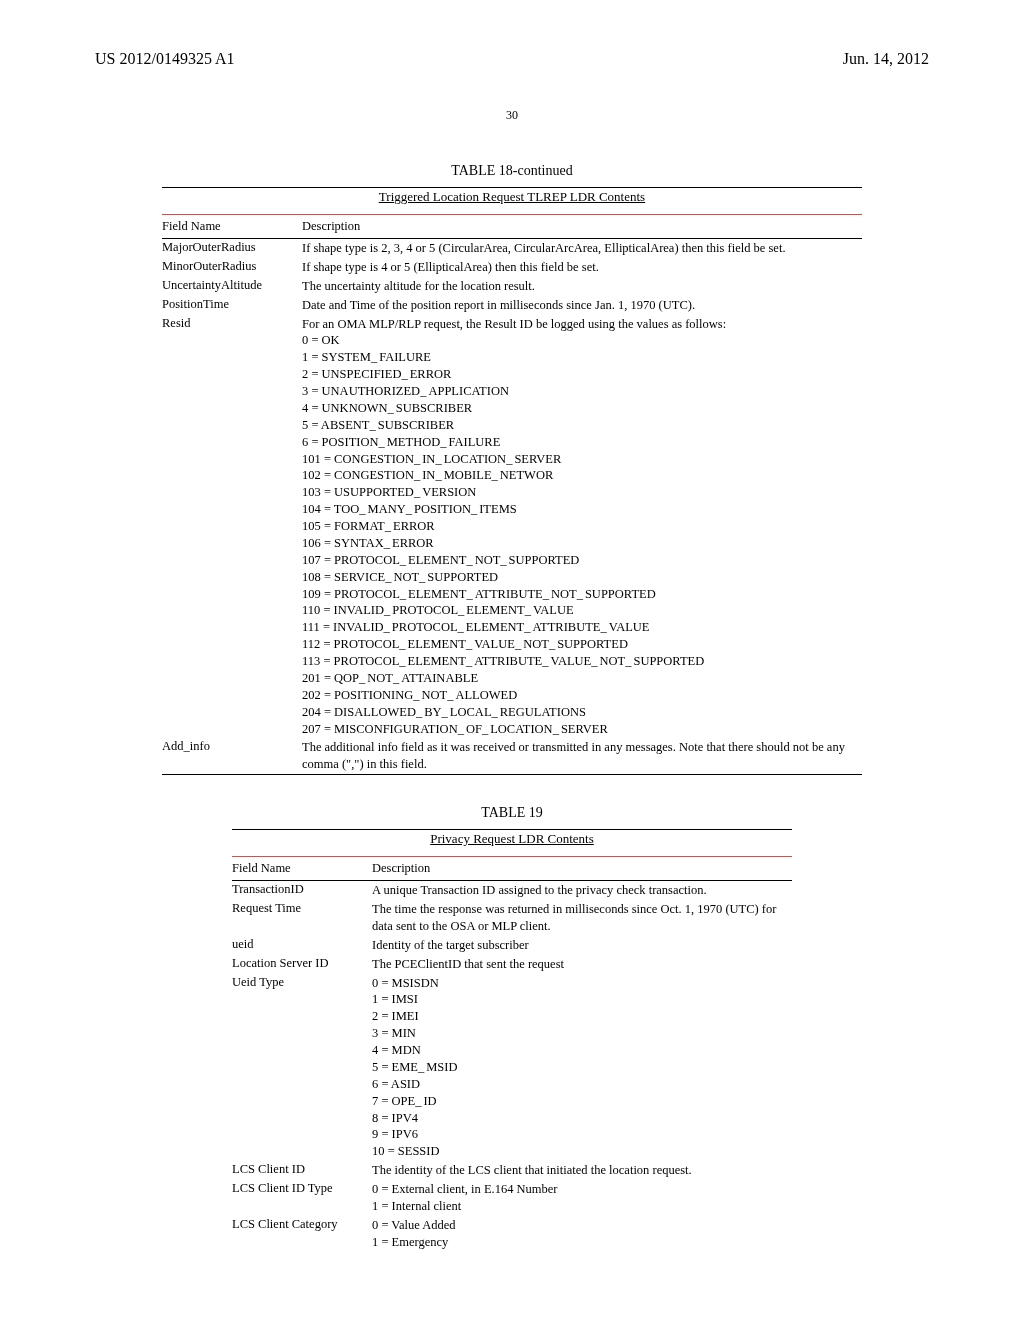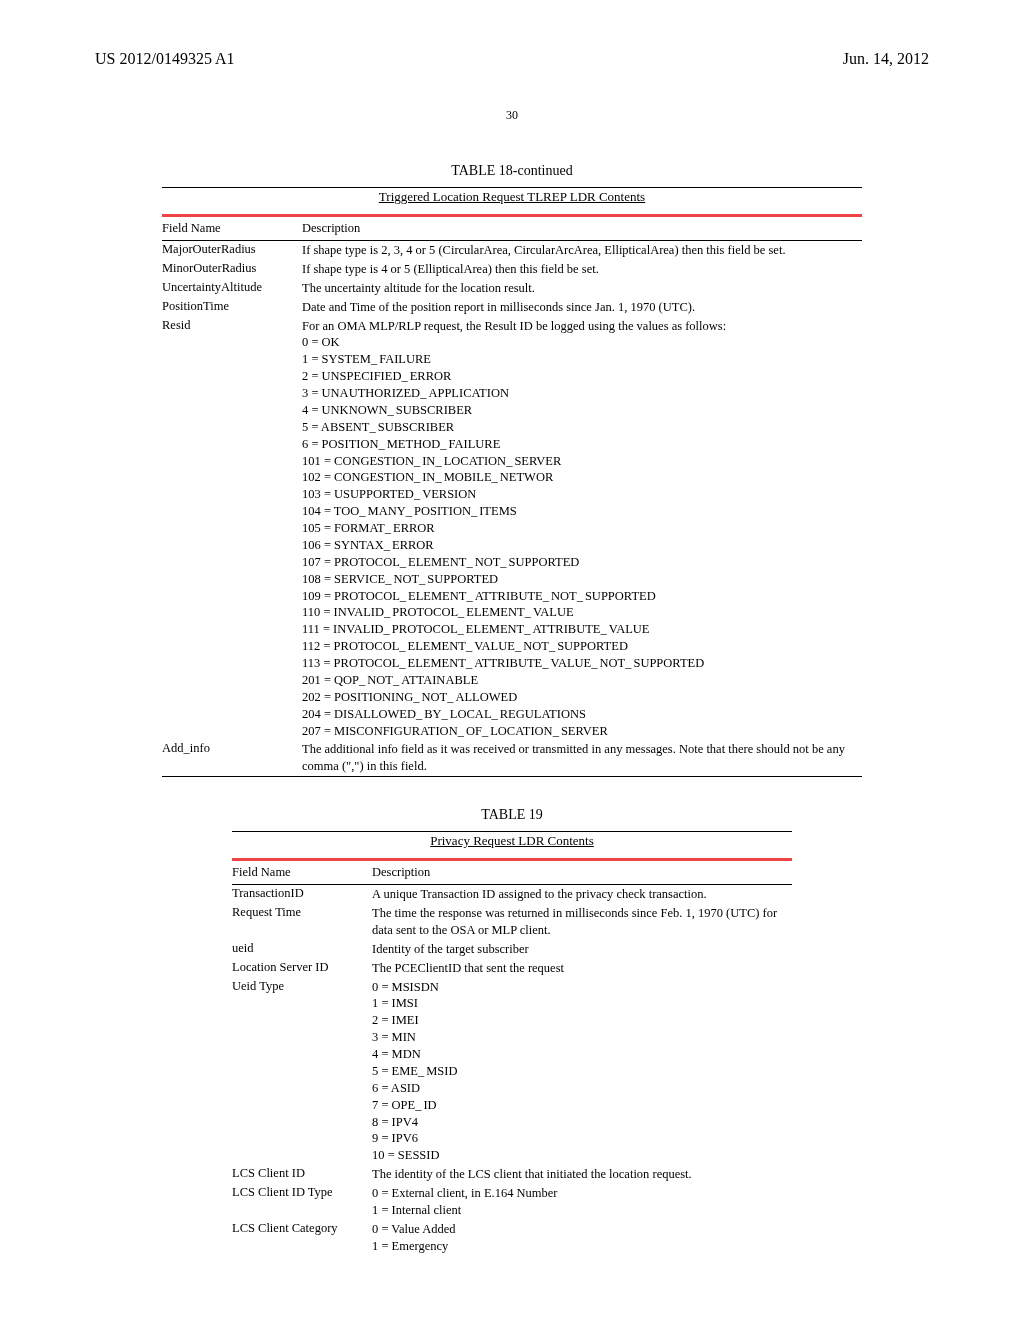--- a/index.html
+++ b/index.html
@@ -51,21 +51,21 @@
     vertical-align: top;
     padding: 1px 0;
   }
   .col-field {
     width: 140px;
   }
   .top-rule {
     border-top: 1.5px solid #000;
   }
   .mid-rule {
-    border-top: 3px solid #ef4444;
+    border-top: 1px solid #ef4444;
     margin-top: 48px;
   }
   .bottom-rule-thin {
     border-bottom: 1px solid #000;
   }
   .bottom-rule {
     border-bottom: 1.5px solid #000;
   }
   .desc-lines {
     line-height: 1.35;
@@ -141,21 +141,21 @@
       <th>Description</th>
     </tr>
     </tbody>
       <tbody id="table19-body">
         <tr>
           <td class="col-field">TransactionID</td>
           <td class="desc-lines">A unique Transaction ID assigned to the privacy check transaction.</td>
         </tr>
         <tr>
           <td class="col-field">Request Time</td>
-          <td class="desc-lines">The time the response was returned in milliseconds since Feb. 1, 1970 (UTC) for data sent to the OSA or MLP client.</td>
+          <td class="desc-lines">The time the response was returned in milliseconds since Oct. 1, 1970 (UTC) for data sent to the OSA or MLP client.</td>
         </tr>
         <tr>
           <td class="col-field">ueid</td>
           <td class="desc-lines">Identity of the target subscriber</td>
         </tr>
         <tr>
           <td class="col-field">Location Server ID</td>
           <td class="desc-lines">The PCEClientID that sent the request</td>
         </tr>
         <tr>

